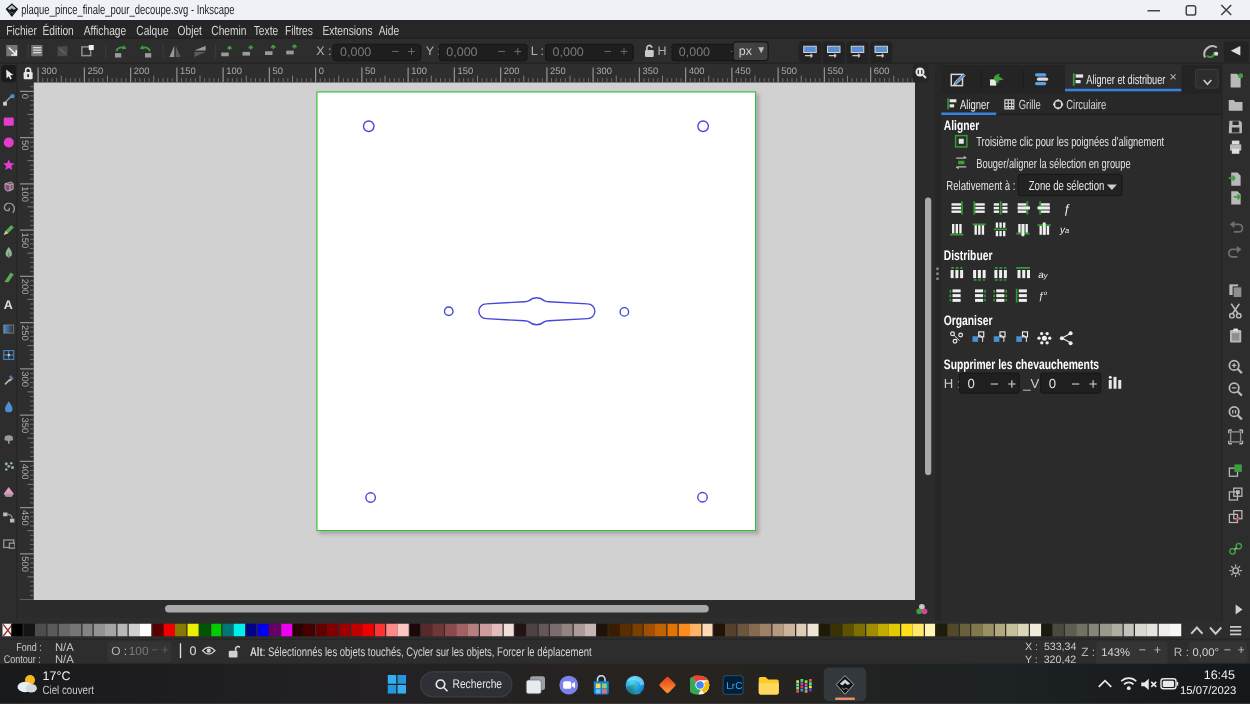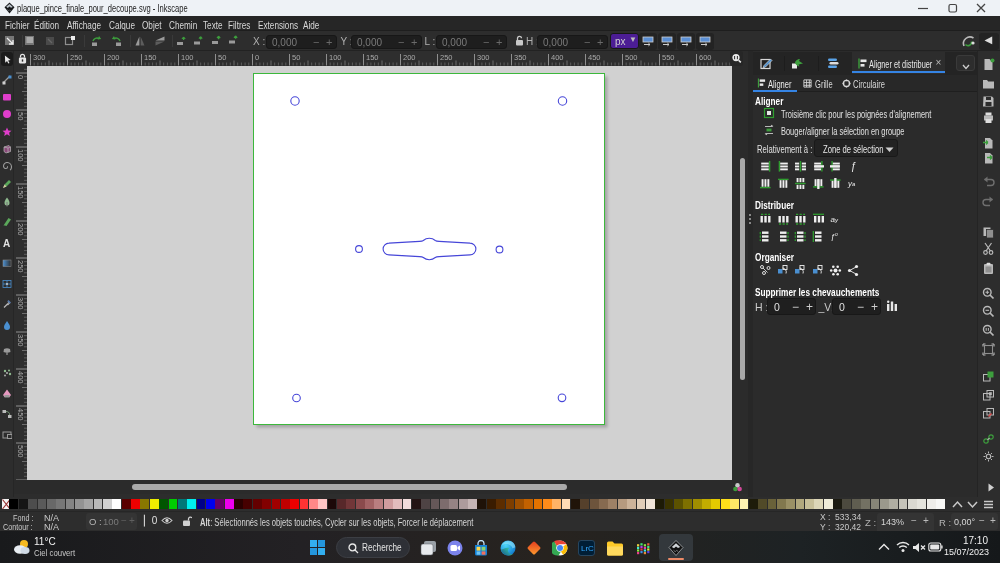--- a/index.html
+++ b/index.html
@@ -111,21 +111,21 @@
 <svg class="abs" style="left:514px;top:4px" width="11" height="12" viewBox="0 0 11 12">
 <rect x="2" y="5" width="7" height="5.5" rx="1" fill="#c9c9c9"></rect>
       <path d="M3.5 5 V3.5 A2 2 0 0 1 7.5 3.2" fill="none" stroke="#c9c9c9" stroke-width="1.3"></path>
     </svg>
 <span class="abs" style="left:526px;top:5px;font-size:10px;color:#b0b0b0;">H :</span>
     <div class="abs" style="left:537px;top:3.5px;width:71px;height:14px;background:#1e1e1e;border:1px solid #171717;border-radius:3px;">
       <span class="abs" style="left:5px;top:1px;font-size:10px;color:#7a7a7a;">0,000</span>
       <span class="abs" style="left:46px;top:0px;font-size:11px;color:#6a6a6a;">−</span>
       <span class="abs" style="left:59px;top:0px;font-size:11px;color:#6a6a6a;">+</span>
     </div>
-<div class="abs" style="left:610px;top:2px;width:29px;height:16px;background:#4c1d95;border:1px solid #171717;border-radius:3px;">
+<div class="abs" style="left:586px;top:2px;width:29px;height:16px;background:#404040;border:1px solid #171717;border-radius:3px;">
 <span class="abs" style="left:4px;top:1.5px;font-size:10px;color:#cfcfcf;">px</span>
 <span class="abs" style="left:18px;top:1px;font-size:8px;color:#bbb;">▼</span>
     </div>
 <div class="abs" style="left:639px;top:1.5px;width:18px;height:17px;background:#232323;border-radius:3px;">
 <svg class="abs ico" style="left:3px;top:2.5px" width="12" height="12" viewBox="0 0 12 12">
 <rect x="1" y="2" width="10" height="5" fill="#5b8fd4" stroke="#cfcfcf" stroke-width="0.8"></rect>
 <path d="M2 9.5 h6 M8 9.5 l-1.6-1.4 M8 9.5 l-1.6 1.4" stroke="#ccc" stroke-width="1"></path>
 </svg>
     </div>
 <div class="abs" style="left:658px;top:1.5px;width:18px;height:17px;background:#232323;border-radius:3px;">
@@ -1126,21 +1126,21 @@
 <span class="abs" style="left:28px;top:2px;font-size:10px;color:#bbb;">−</span>
 <span class="abs" style="left:39px;top:2px;font-size:10px;color:#bbb;">+</span>
     </div>
 </div>
 <div class="abs" style="left:0;top:531px;width:1000px;height:32px;background:linear-gradient(90deg,#191a1c 0%,#232124 30%,#27231f 55%,#1d2224 80%,#15181a 100%);"></div>
 <svg class="abs ico" style="left:12px;top:538px" width="19" height="18" viewBox="0 0 19 18">
 <circle cx="12" cy="6" r="4" fill="#f5b91e"></circle>
 <ellipse cx="8" cy="11.5" rx="6" ry="4.2" fill="#e8edf2"></ellipse>
 <ellipse cx="13" cy="12.5" rx="4.5" ry="3.4" fill="#cfd9e4"></ellipse>
   </svg>
-<span class="abs" style="left:34px;top:535.5px;font-size:10px;color:#f2f2f2;">11°C</span>
+<span class="abs" style="left:34px;top:535.5px;font-size:10px;color:#f2f2f2;">17°C</span>
 <span class="abs" style="left:34px;top:546.5px;font-size:9.5px;color:#c8c8c8;display:inline-block;transform:scaleX(0.82);transform-origin:left top;white-space:nowrap;">Ciel couvert</span>
 <svg class="abs ico" style="left:310px;top:540px" width="15" height="15" viewBox="0 0 15 15">
 <rect x="0" y="0" width="7" height="7" fill="#33aeef"></rect>
     <rect x="8" y="0" width="7" height="7" fill="#2496dd"></rect>
 <rect x="0" y="8" width="7" height="7" fill="#2496dd"></rect>
     <rect x="8" y="8" width="7" height="7" fill="#33aeef"></rect>
   </svg>
 <div class="abs" style="left:336px;top:536.5px;width:74px;height:21px;background:#2e3036;border:1px solid #3c3e44;border-radius:11px;">
 <svg class="ico abs" style="left:11px;top:5px" width="11" height="11" viewBox="0 0 11 11">
 <circle cx="4.4" cy="4.4" r="3.4" fill="none" stroke="#e8e8e8" stroke-width="1.3"></circle>
@@ -1239,13 +1239,13 @@
   </svg>
 <svg class="abs ico" style="left:912px;top:541.5px" width="14" height="11" viewBox="0 0 14 11">
 <path d="M1 4 h2.5 L7 1 V10 L3.5 7 H1 Z" fill="#e8e8e8"></path>
 <path d="M9 3.5 L13 7.5 M13 3.5 L9 7.5" stroke="#e8e8e8" stroke-width="1.3"></path>
   </svg>
 <svg class="abs ico" style="left:928px;top:542px" width="15" height="10" viewBox="0 0 15 10">
 <rect x="0.8" y="1" width="12" height="8" rx="2" fill="none" stroke="#e8e8e8" stroke-width="1.1"></rect>
 <rect x="2.2" y="2.5" width="9" height="5" rx="1" fill="#e8e8e8"></rect>
 <rect x="13.2" y="3.5" width="1.4" height="3" fill="#e8e8e8"></rect>
   </svg>
-<div class="abs" style="left:952px;top:535px;width:36px;height:11px;font-size:10px;color:#f0f0f0;text-align:right;">17:10</div>
+<div class="abs" style="left:952px;top:535px;width:36px;height:11px;font-size:10px;color:#f0f0f0;text-align:right;">16:45</div>
 <div class="abs" style="left:944px;top:547px;width:44px;height:11px;font-size:9px;color:#f0f0f0;text-align:right;">15/07/2023</div>
 </body></html>

